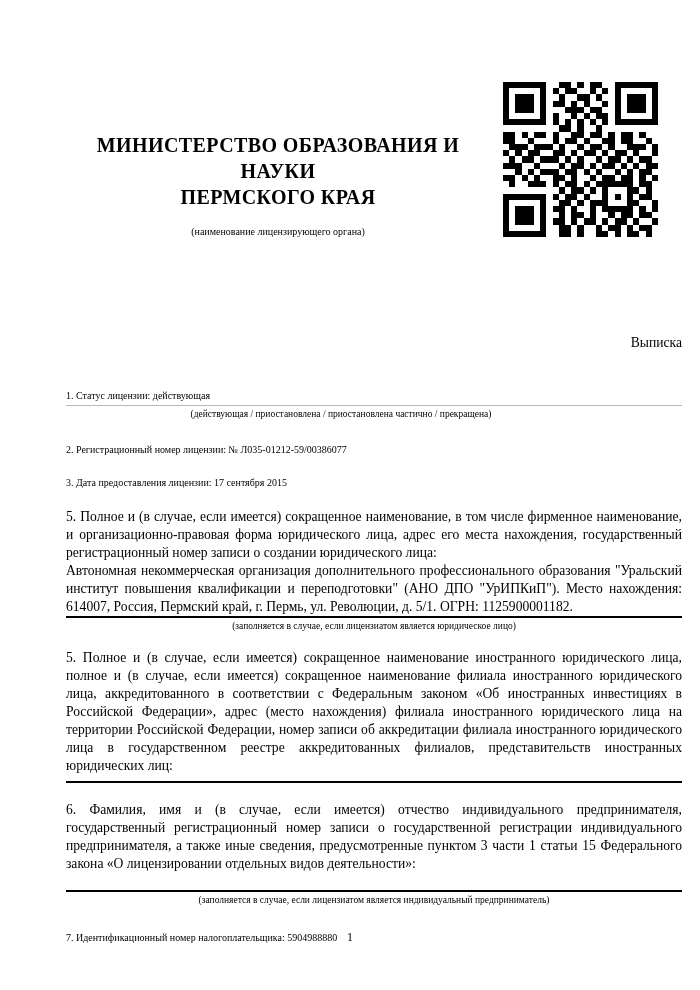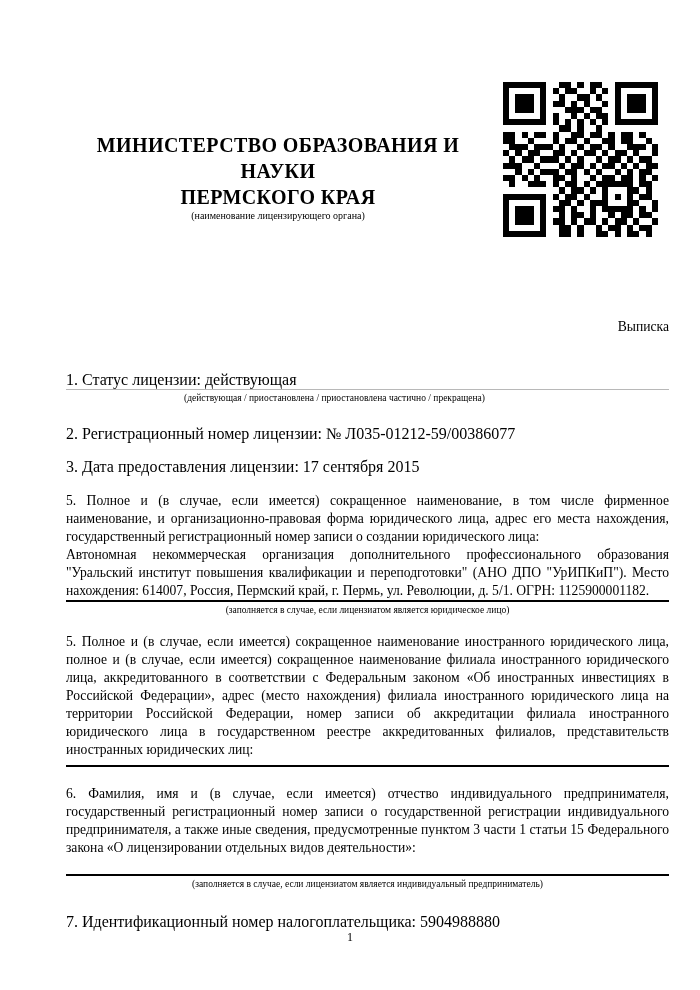--- a/index.html
+++ b/index.html
@@ -3,21 +3,21 @@
 <meta charset="utf-8">
 <style>
   html, body { margin:0; padding:0; background:#ffffff; }
   .page {
     position:relative;
     width:700px; height:990px;
     background:#ffffff;
     color:#000;
     font-family:"Liberation Serif", "DejaVu Serif", serif;
     box-sizing:border-box;
-    padding:0 31px 0 66px;
+    padding:0 18px 0 66px;
     overflow:hidden;
   }
   
   .qr {
     position:absolute; top:82px; right:42px;
     width:155px; height:155px;
     display:grid;
     grid-template-columns:repeat(25,1fr);
     grid-auto-rows:1fr;
   }
@@ -26,35 +26,35 @@
   .ministry {
     margin-top:132px;
     width:424px;
     text-align:center;
     font-weight:bold;
     font-size:20px;
     line-height:26px;
     letter-spacing:0.4px;
   }
   .ministry-caption {
-    margin-top:0;
+    margin-top:16px;
     width:424px;
     text-align:center;
     font-size:10px;
     line-height:12px;
   }
   
   .doc-title {
     margin-top:96px;
     text-align:right;
     font-size:13.6px;
     line-height:17px;
   }
   
-  .item { font-size:16px; line-height:17px; }
+  .item { font-size:10px; line-height:17px; }
   .item-1 { margin-top:36px; }
   .hairline { margin-top:1px; height:1px; background:#b8b8b8; }
   .caption {
     font-size:9.5px;
     line-height:12px;
     white-space:nowrap;
     text-align:center;
   }
   .caption-1 { margin-top:2px; transform:translateX(-33px); }
   .item-2 { margin-top:21px; }

